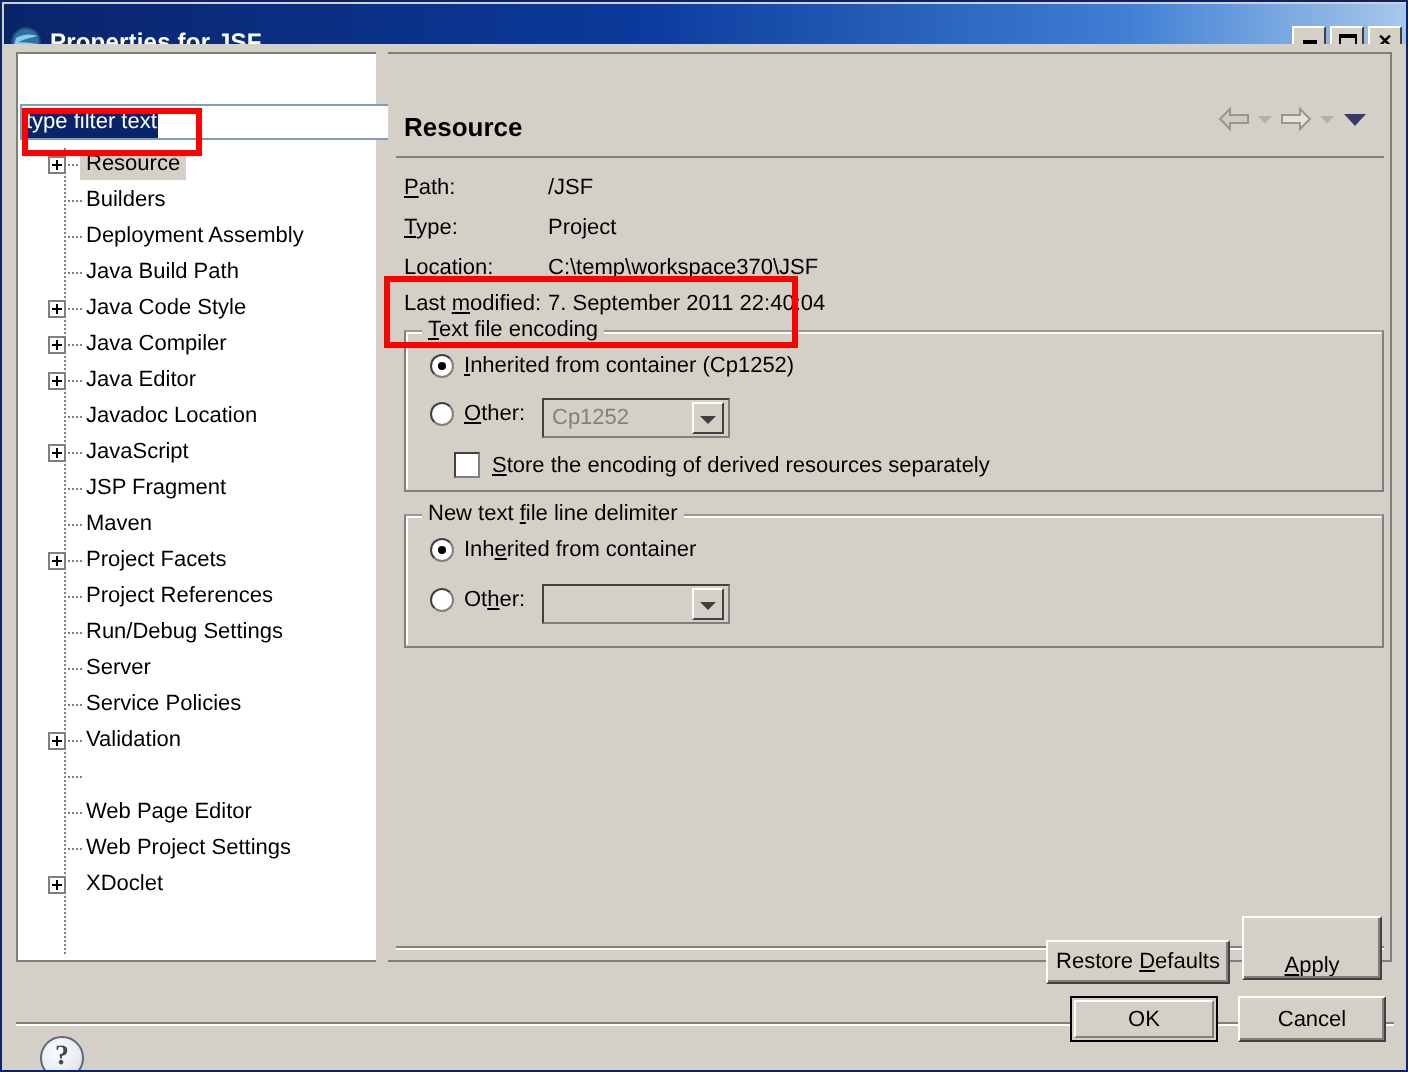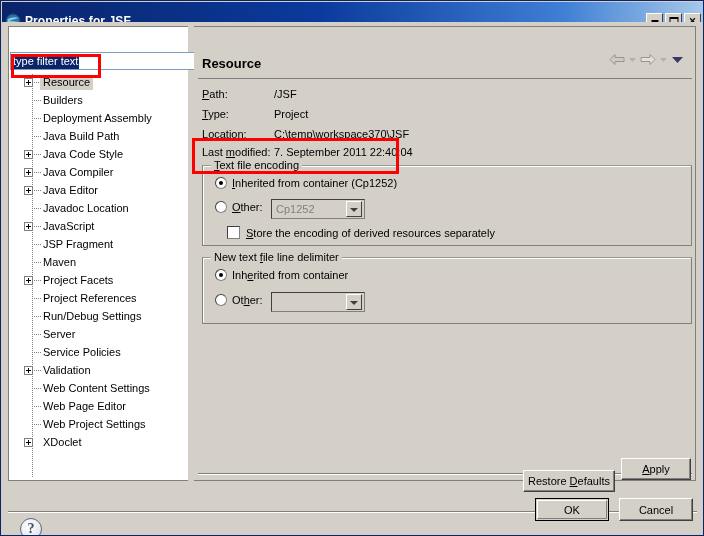--- a/index.html
+++ b/index.html
@@ -442,21 +442,20 @@
           <span class="stub"></span>
           <span class="lbl">Service Policies</span>
         </div>
         <div class="tnode">
           <span class="plus"></span>
           <span class="stub"></span>
           <span class="lbl">Validation</span>
         </div>
         <div class="tnode">
           <span class="stub"></span>
-          <span class="lbl">Web Content Settings</span>
         </div>
         <div class="tnode">
           <span class="stub"></span>
           <span class="lbl">Web Page Editor</span>
         </div>
         <div class="tnode">
           <span class="stub"></span>
           <span class="lbl">Web Project Settings</span>
         </div>
         <div class="tnode">
@@ -556,21 +555,21 @@
       <div class="combo enabled" style="left:68px; top:34px; width:94px;">
         <span class="combo-text"></span>
         <span class="combo-btn"></span>
       </div>
     </div>
 
     <div class="hr-apply"></div>
     <div class="btn" style="left:521px; top:448px; width:92px; height:22px;">
       <span>Restore <span class="u">D</span>efaults</span>
     </div>
-    <div class="btn" style="left:619px; top:436px; width:70px; height:22px;">
+    <div class="btn" style="left:619px; top:436px; width:70px; height:32px;align-items:flex-end;">
       <span><span class="u">A</span>pply</span>
     </div>
 
     <div class="hr-bottom"></div>
     <div class="help-btn">
       <span>?</span>
     </div>
     <div class="btn default" style="left:533px; top:476px; width:74px; height:23px;">
       <span class="inner"></span>
       <span>OK</span>

